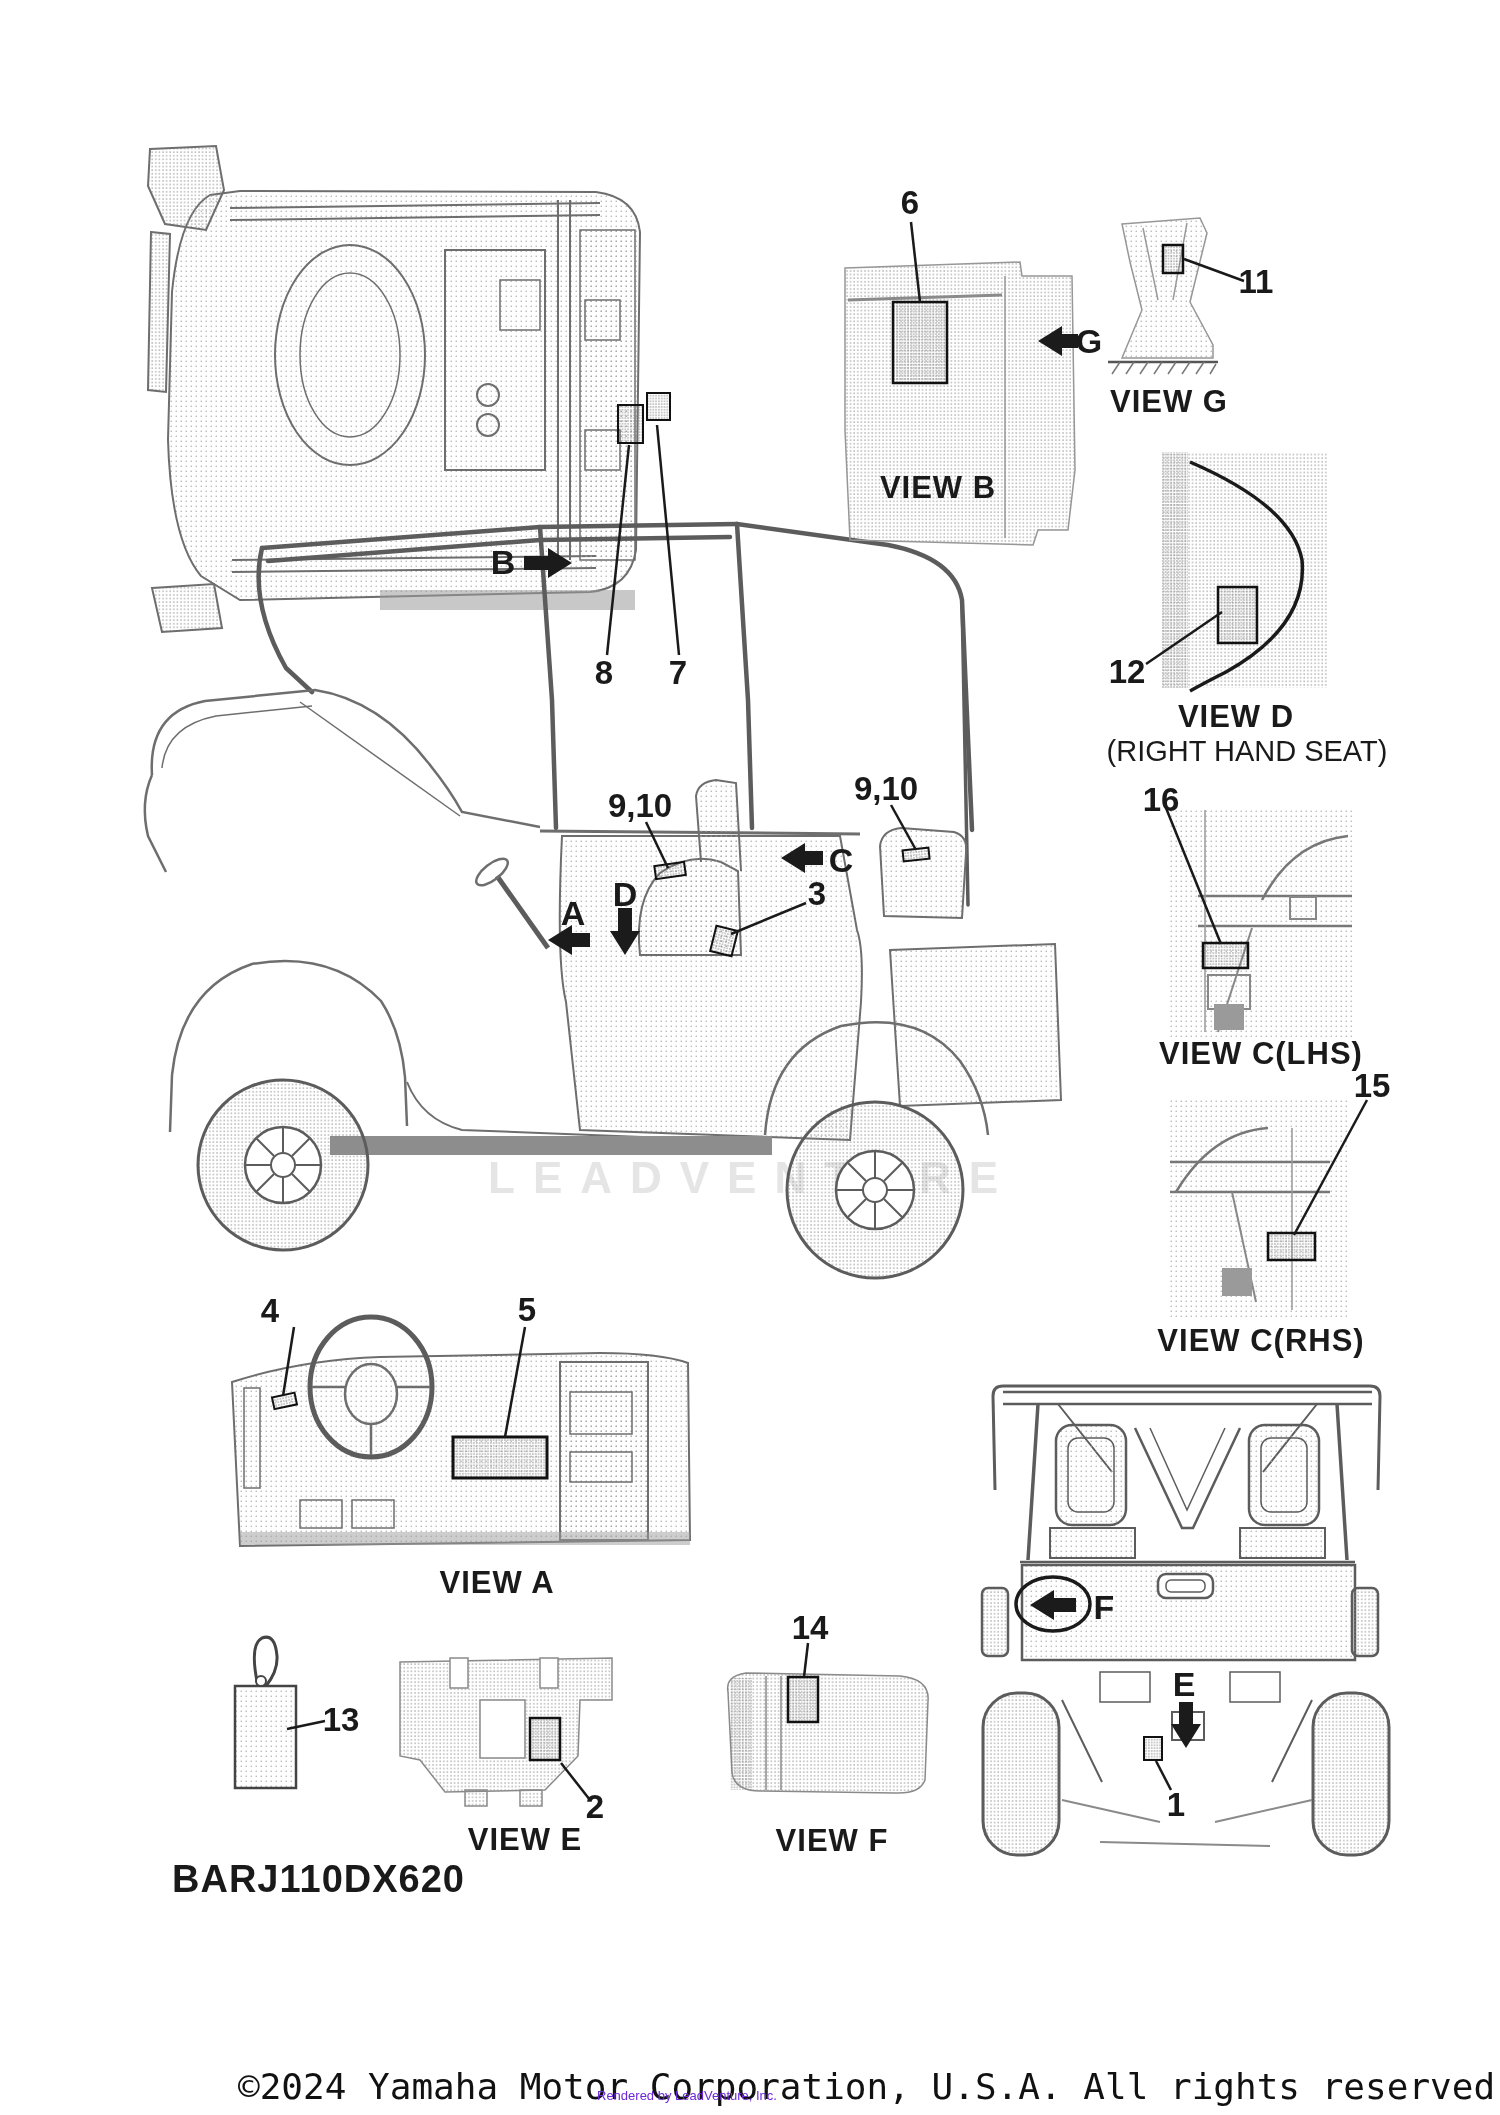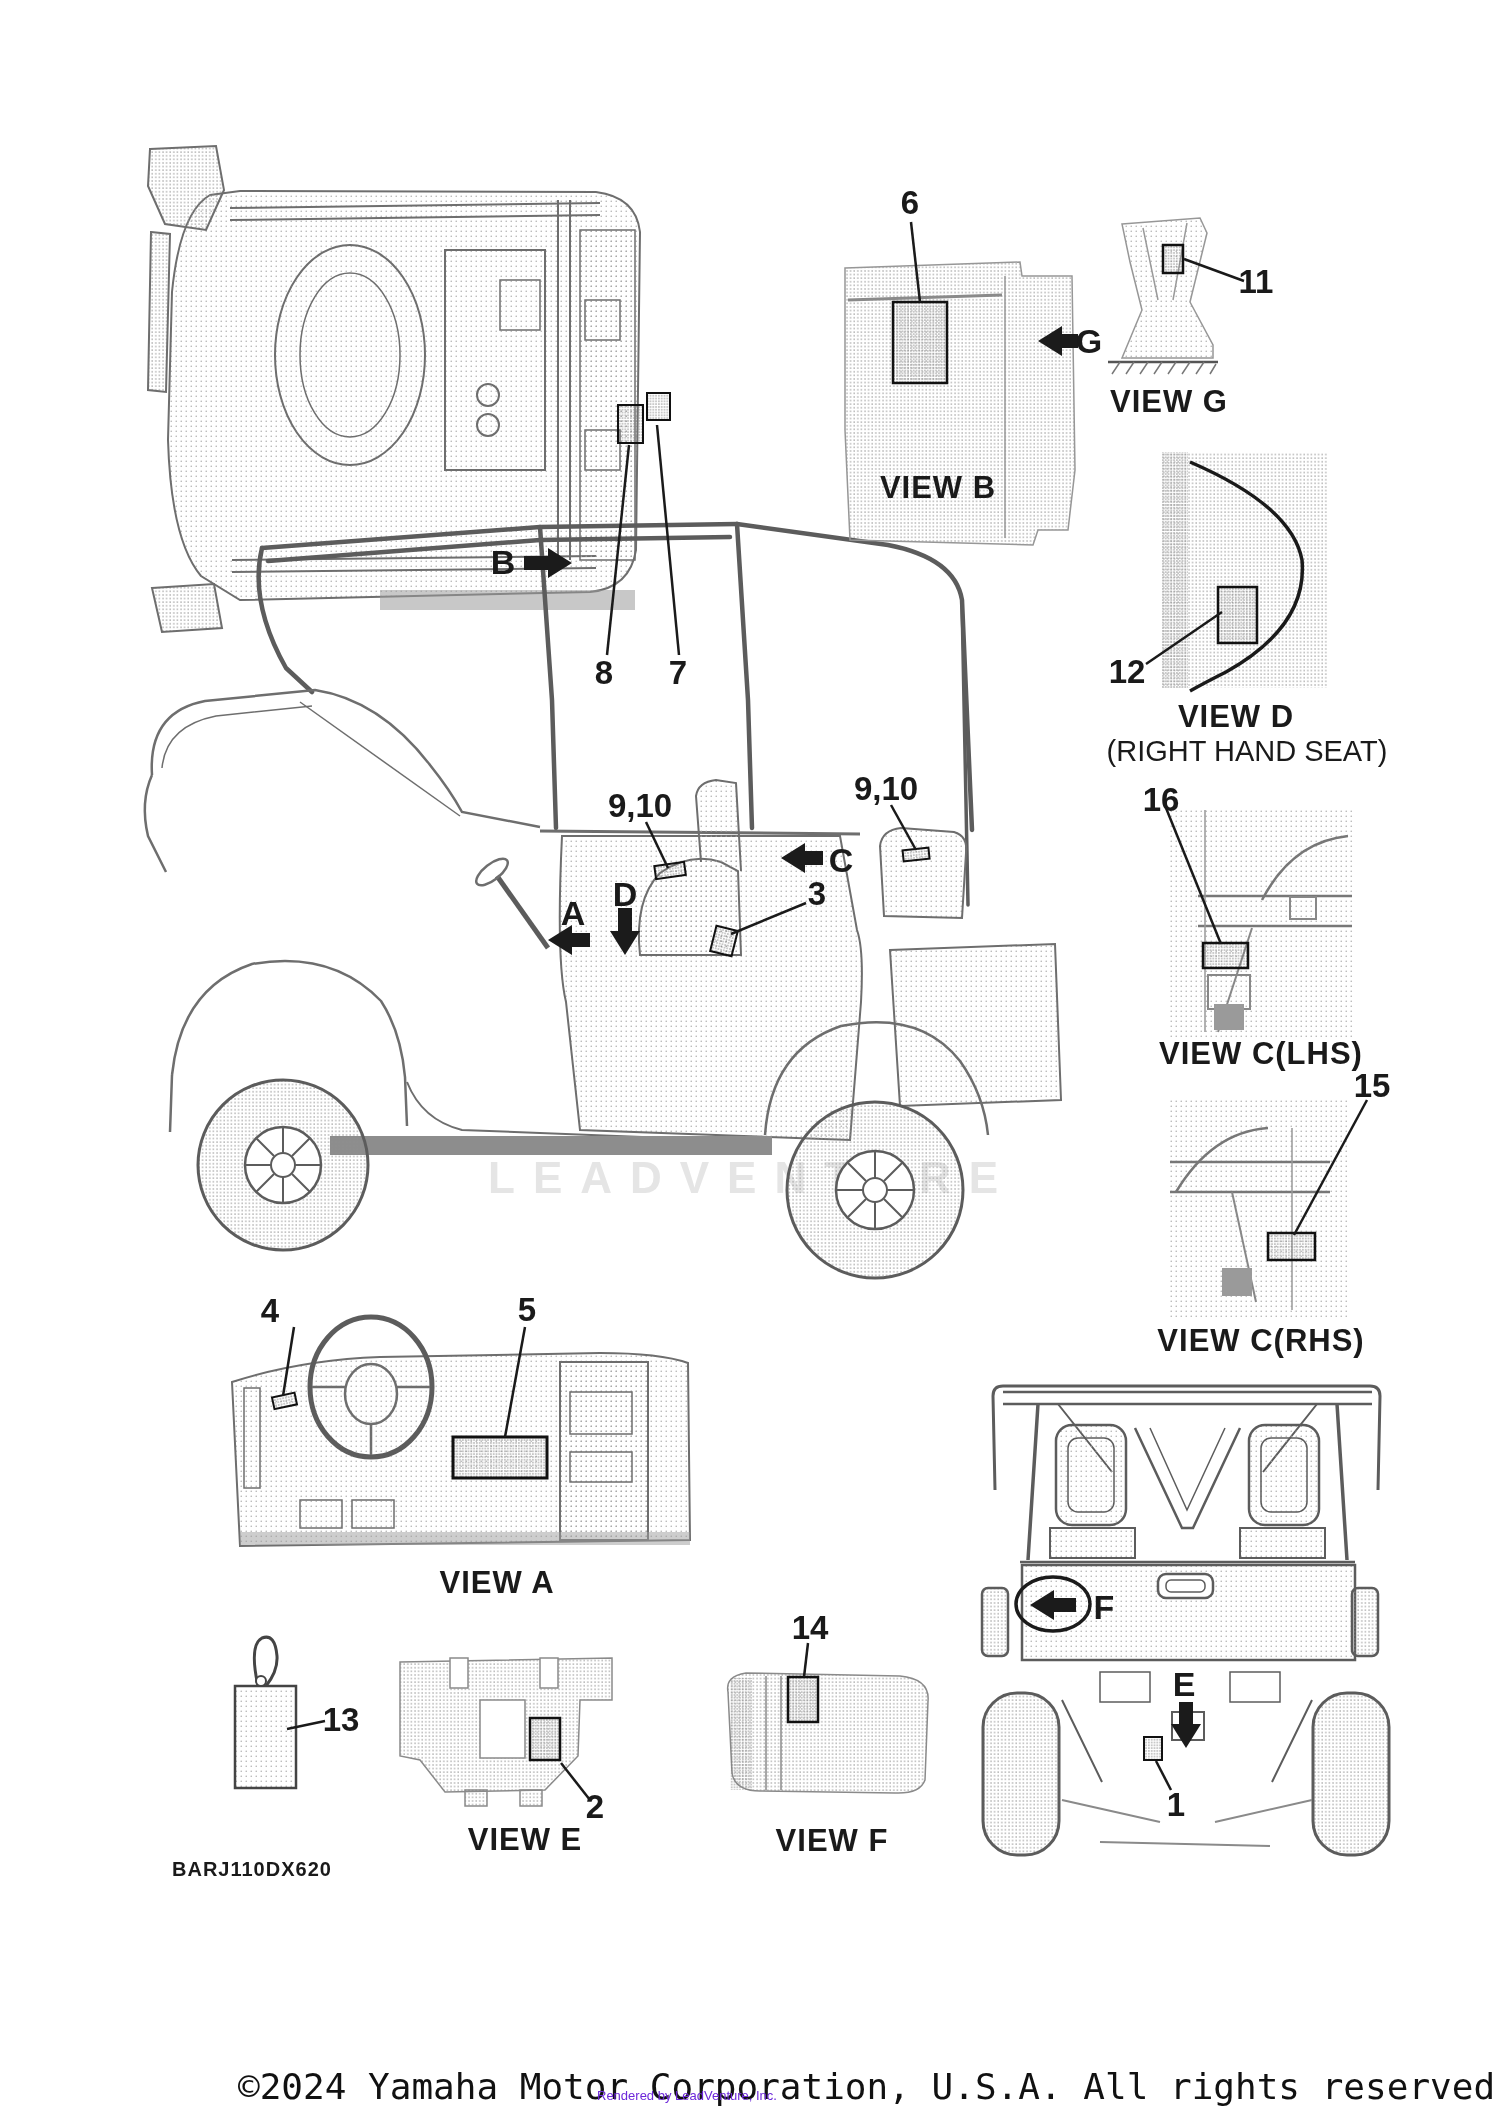--- a/index.html
+++ b/index.html
@@ -4,21 +4,21 @@
 <style>
   html,body{margin:0;padding:0;background:#fff;}
   #page{position:relative;width:1500px;height:2115px;background:#fff;overflow:hidden;
         font-family:"Liberation Sans",sans-serif;}
   .txt{position:absolute;color:#1a1a1a;white-space:nowrap;}
   .center{transform:translate(-50%,-50%);}
   .callout{font-size:33px;font-weight:bold;}
   .dir{font-size:34px;font-weight:bold;}
   .vlabel{font-size:31px;font-weight:bold;letter-spacing:1px;}
   .vsub{font-size:29px;font-weight:normal;}
-  .code{font-size:20px;font-weight:bold;letter-spacing:1px;}
+  .code{font-size:38px;font-weight:bold;letter-spacing:1px;}
   .watermark{font-size:44px;font-weight:bold;letter-spacing:18px;color:#e5e5e5;}
   .foot-main{font-family:"DejaVu Sans Mono",monospace;font-size:36px;color:#111;}
   .foot-small{font-family:Liberation Sans, sans-serif;font-size:13px;color:#6d28d9;}
   svg{position:absolute;left:0;top:0;}
 </style>
 </head>
 <body>
 
 <div id="page">
 

